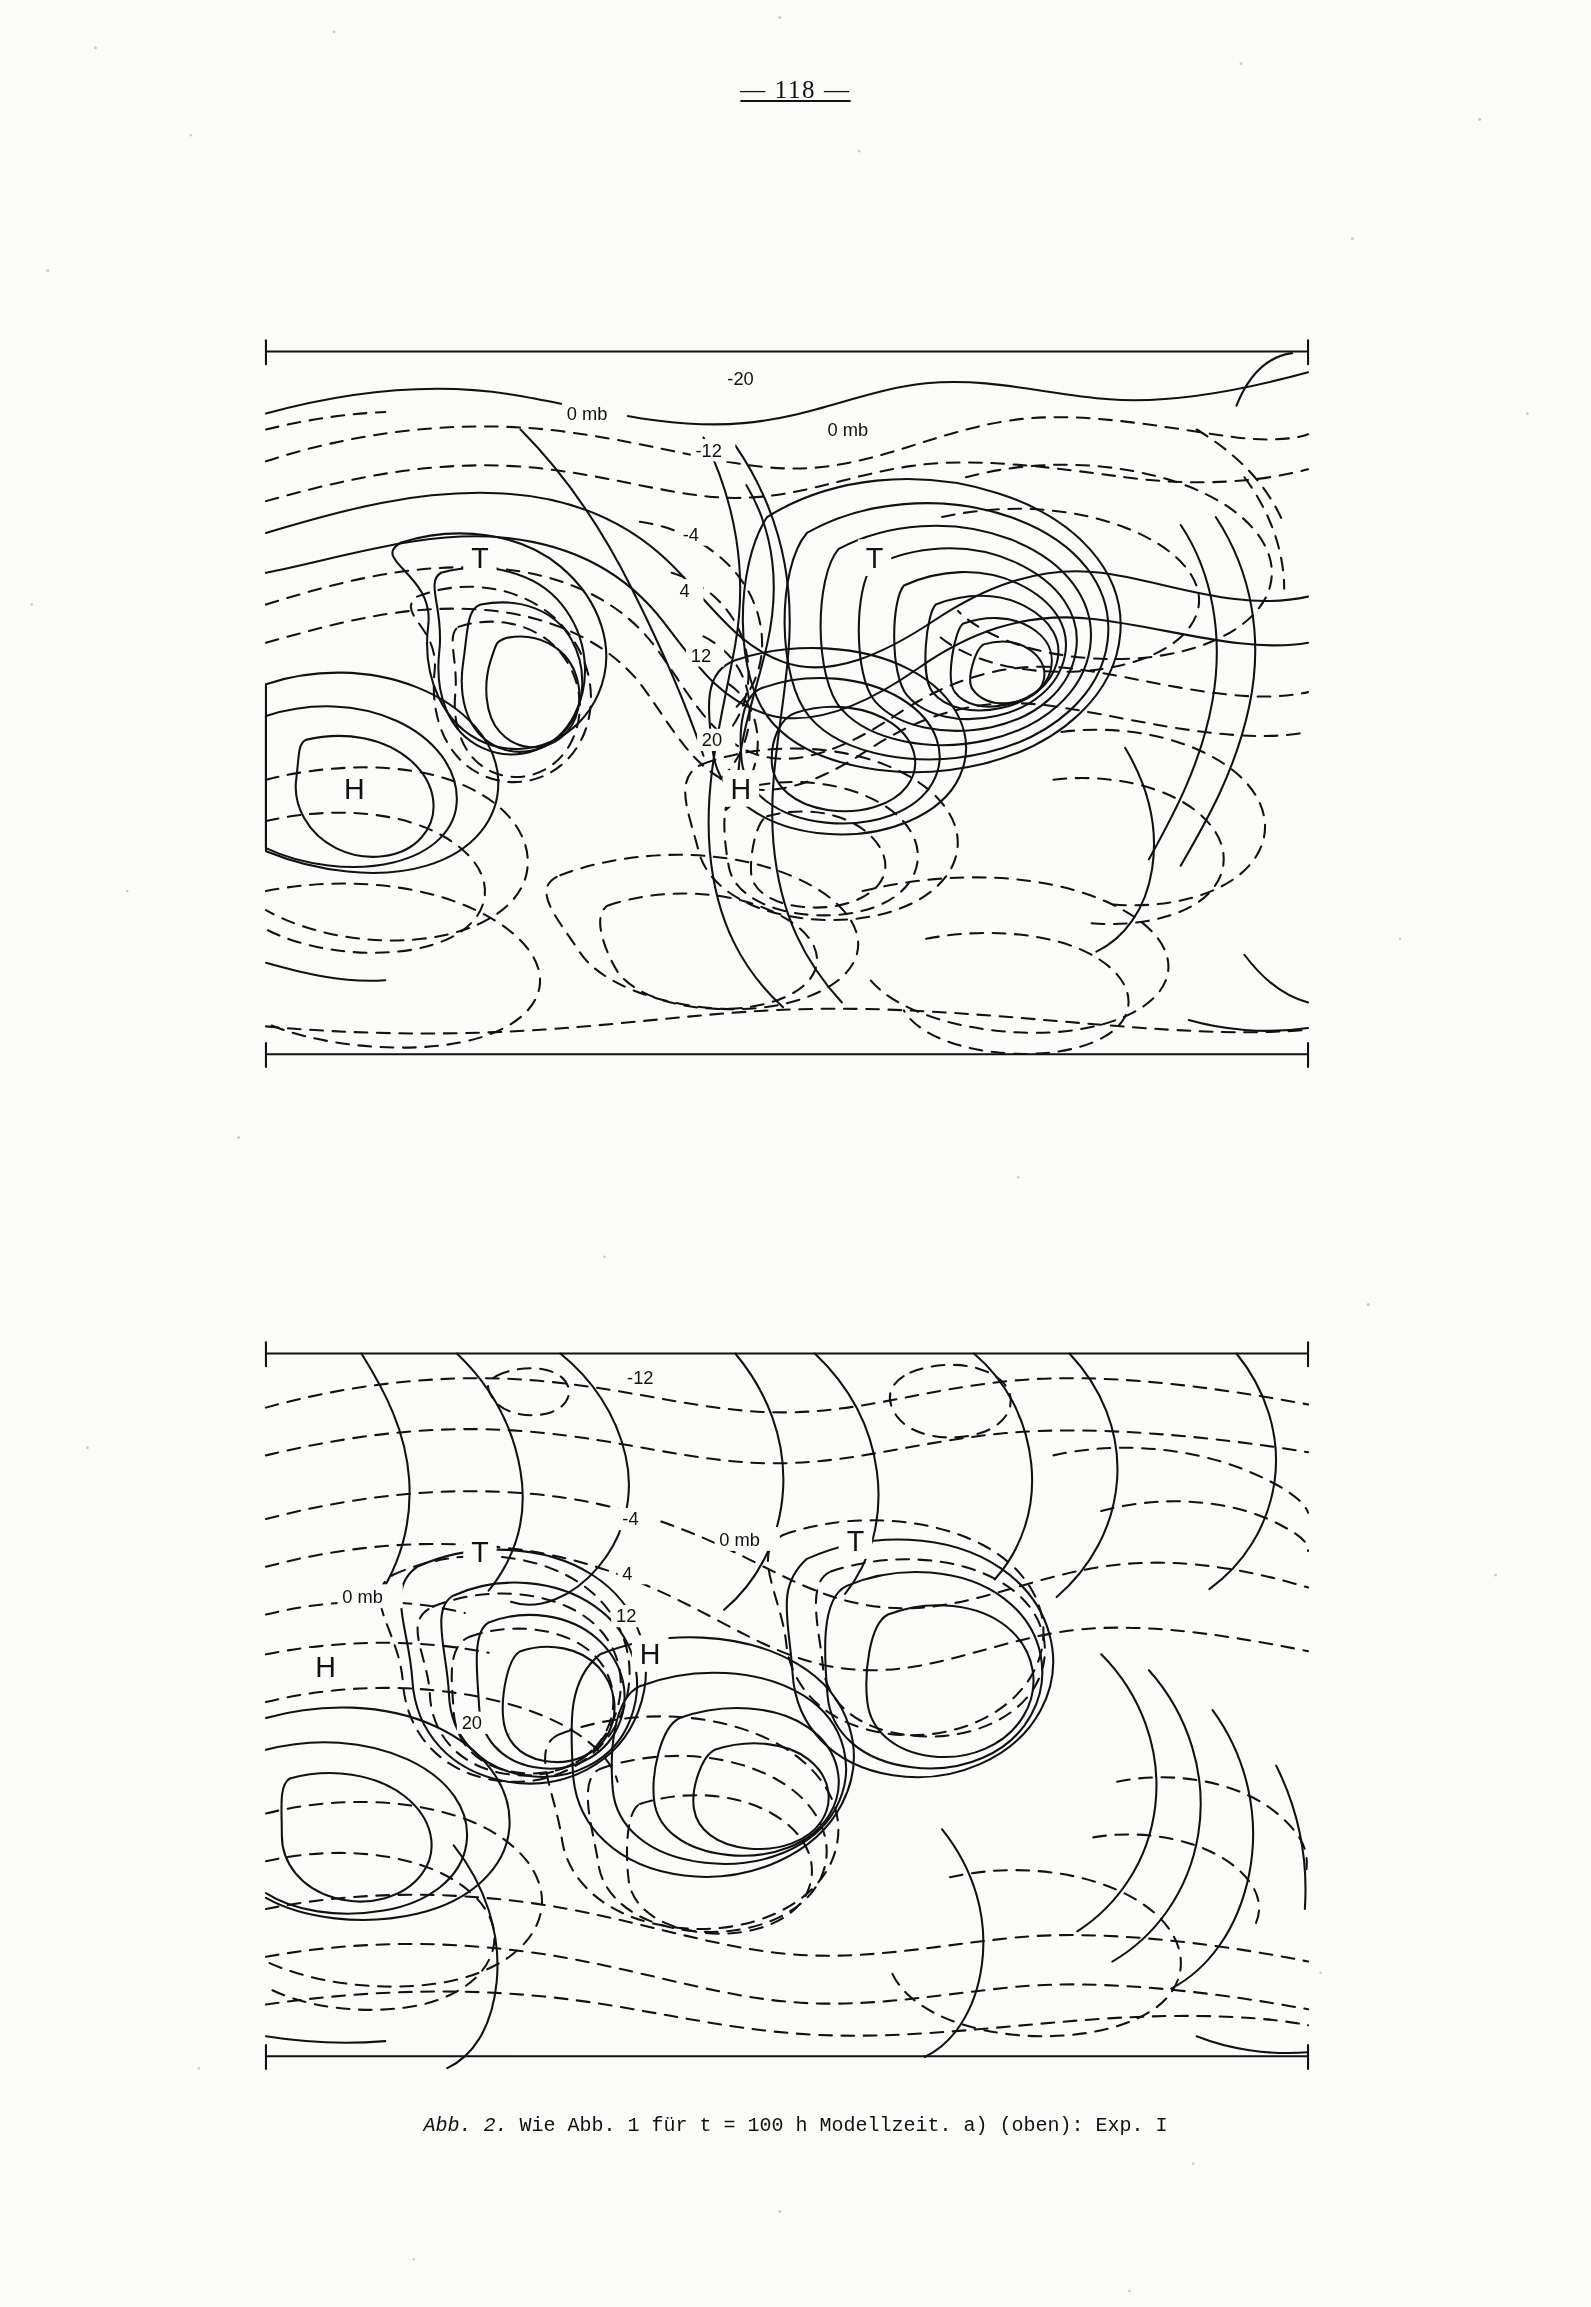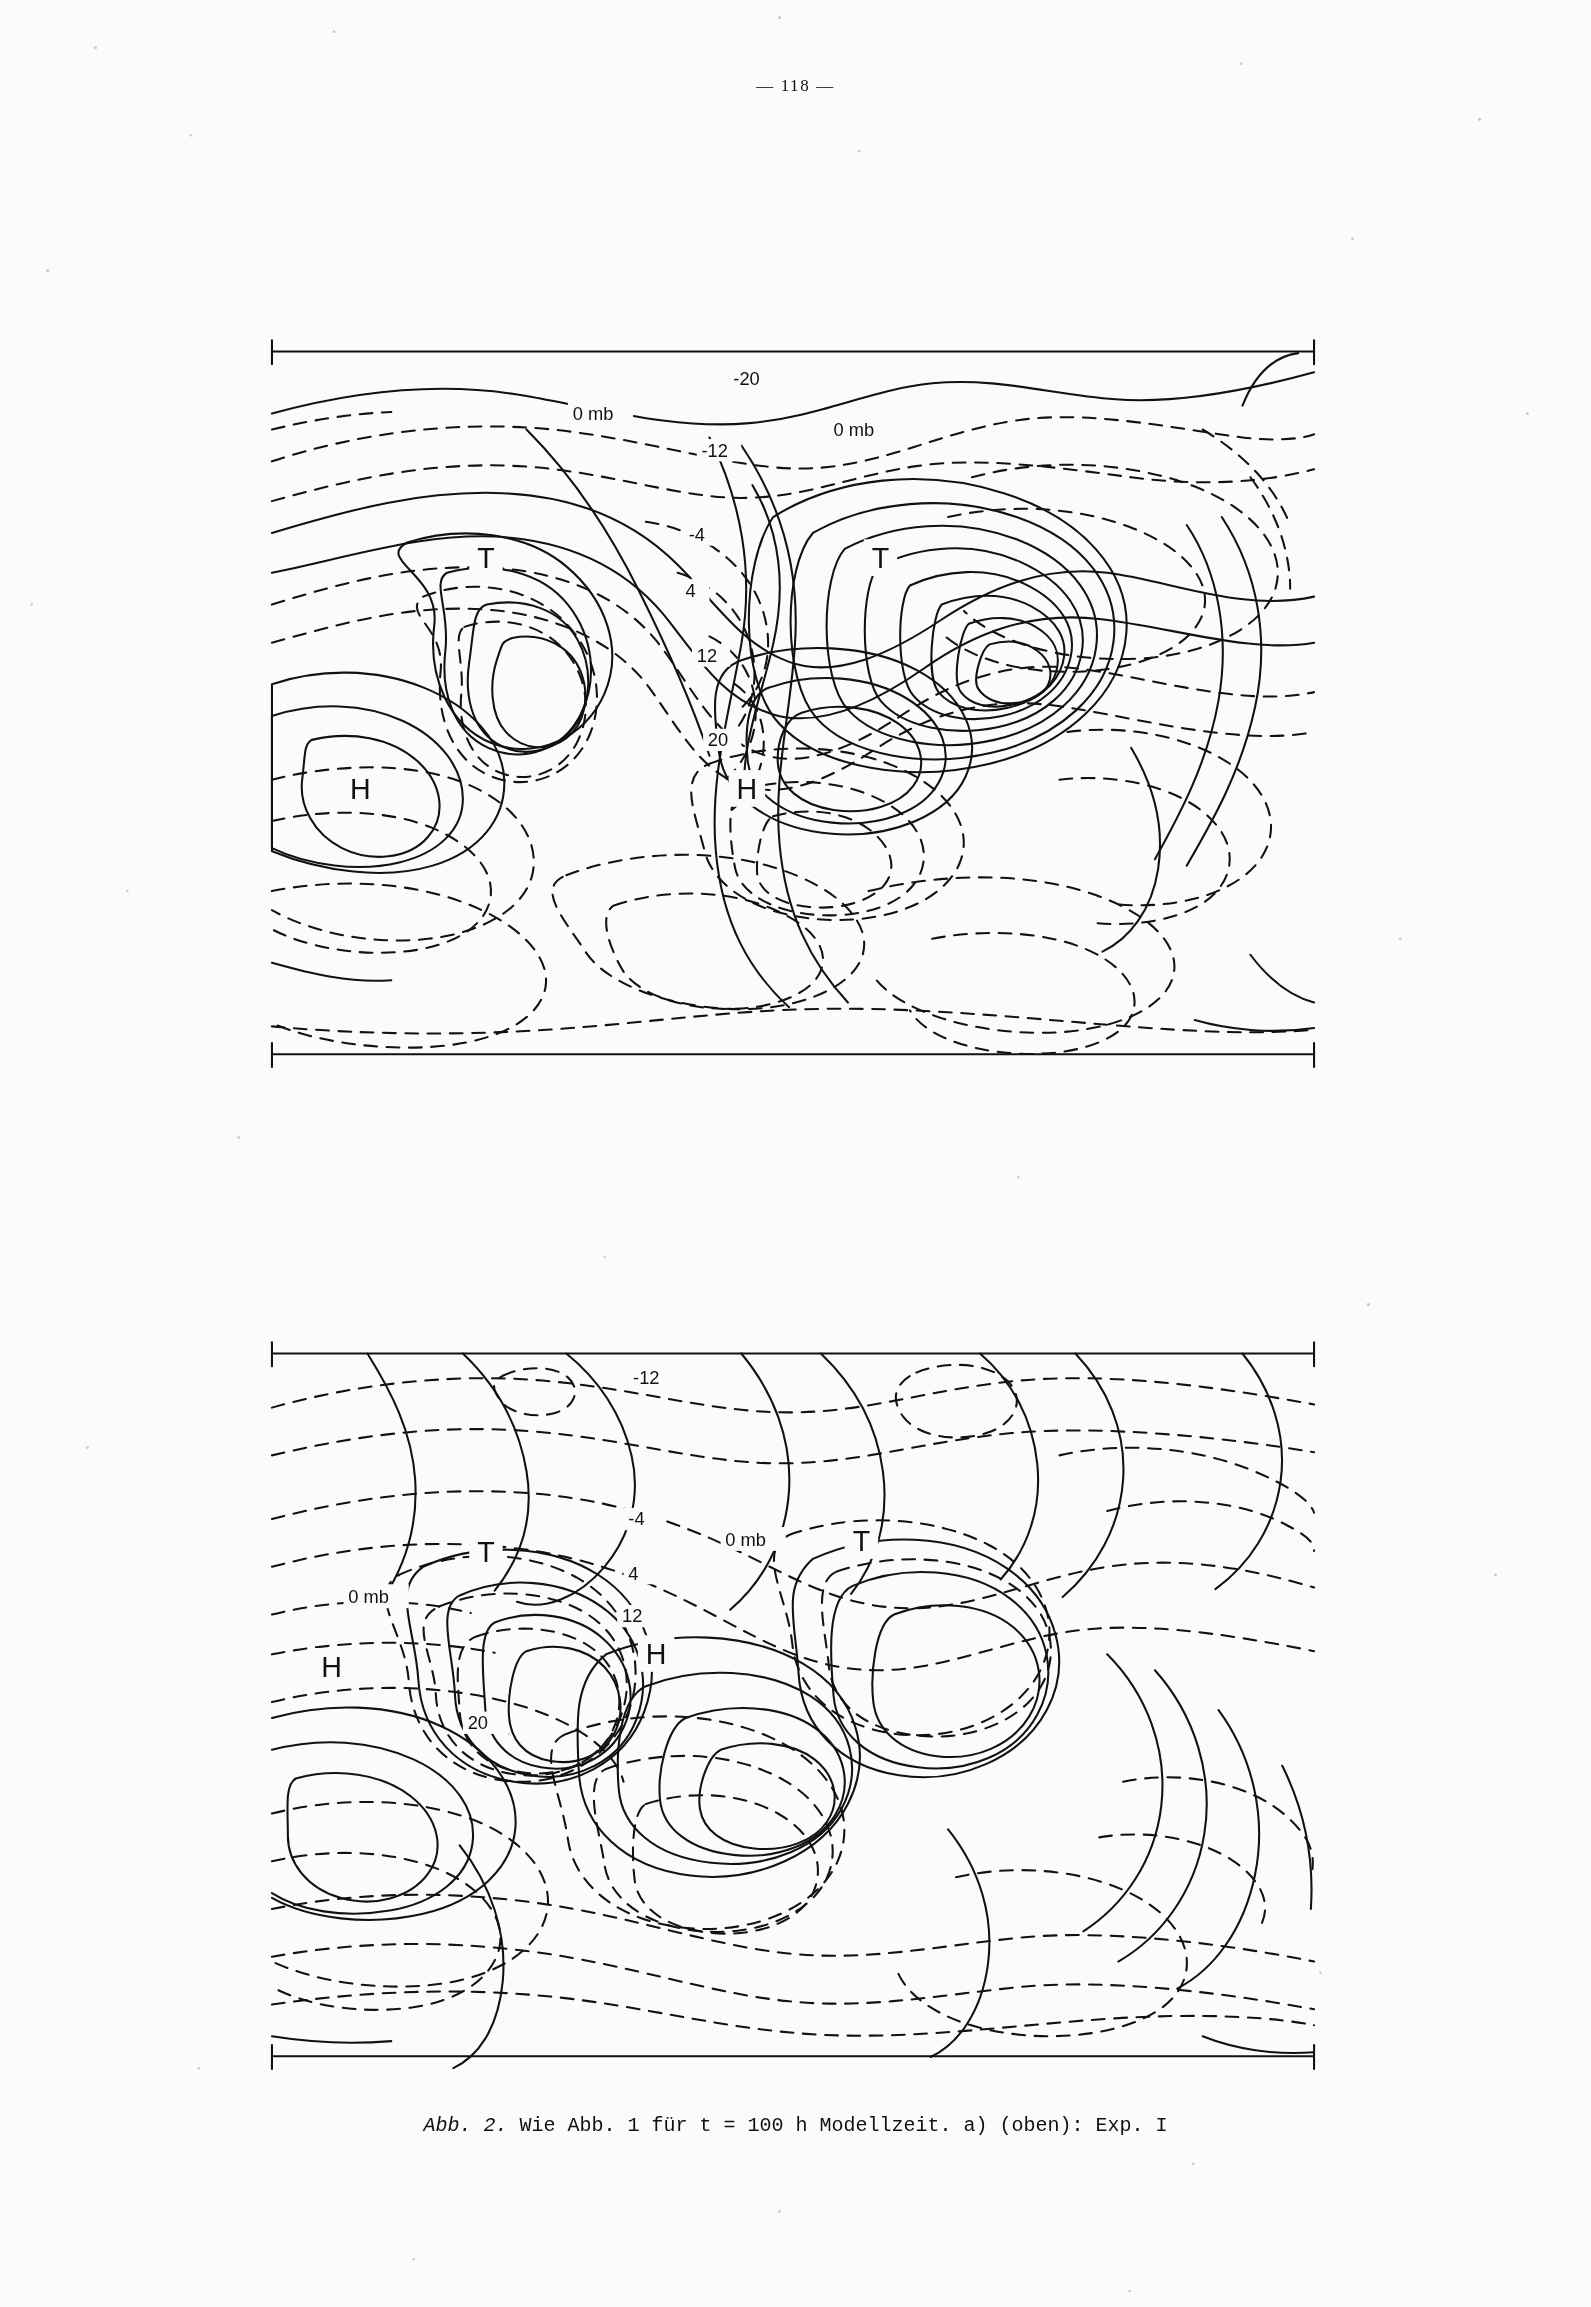--- a/index.html
+++ b/index.html
@@ -26,27 +26,28 @@
     inset: 0;
     pointer-events: none;
     opacity: 0.5;
   }
   .page-number {
     position: absolute;
     top: 76px;
     left: 0;
     width: 100%;
     text-align: center;
-    font-size: 17px;
+    font-size: 25px;
     letter-spacing: 1.6px;
     font-family: "Liberation Serif", serif;
+    text-decoration: underline;
   }
   .figure {
     position: absolute;
-    left: 264px;
+    left: 258px;
     width: 1058px;
   }
   .figure.top { top: 334px; height: 764px; }
   .figure.bottom { top: 1336px; height: 764px; }
 
   .fig-svg { display: block; width: 100%; height: 100%; }
 
   .caption {
     position: absolute;
     top: 2112px;

